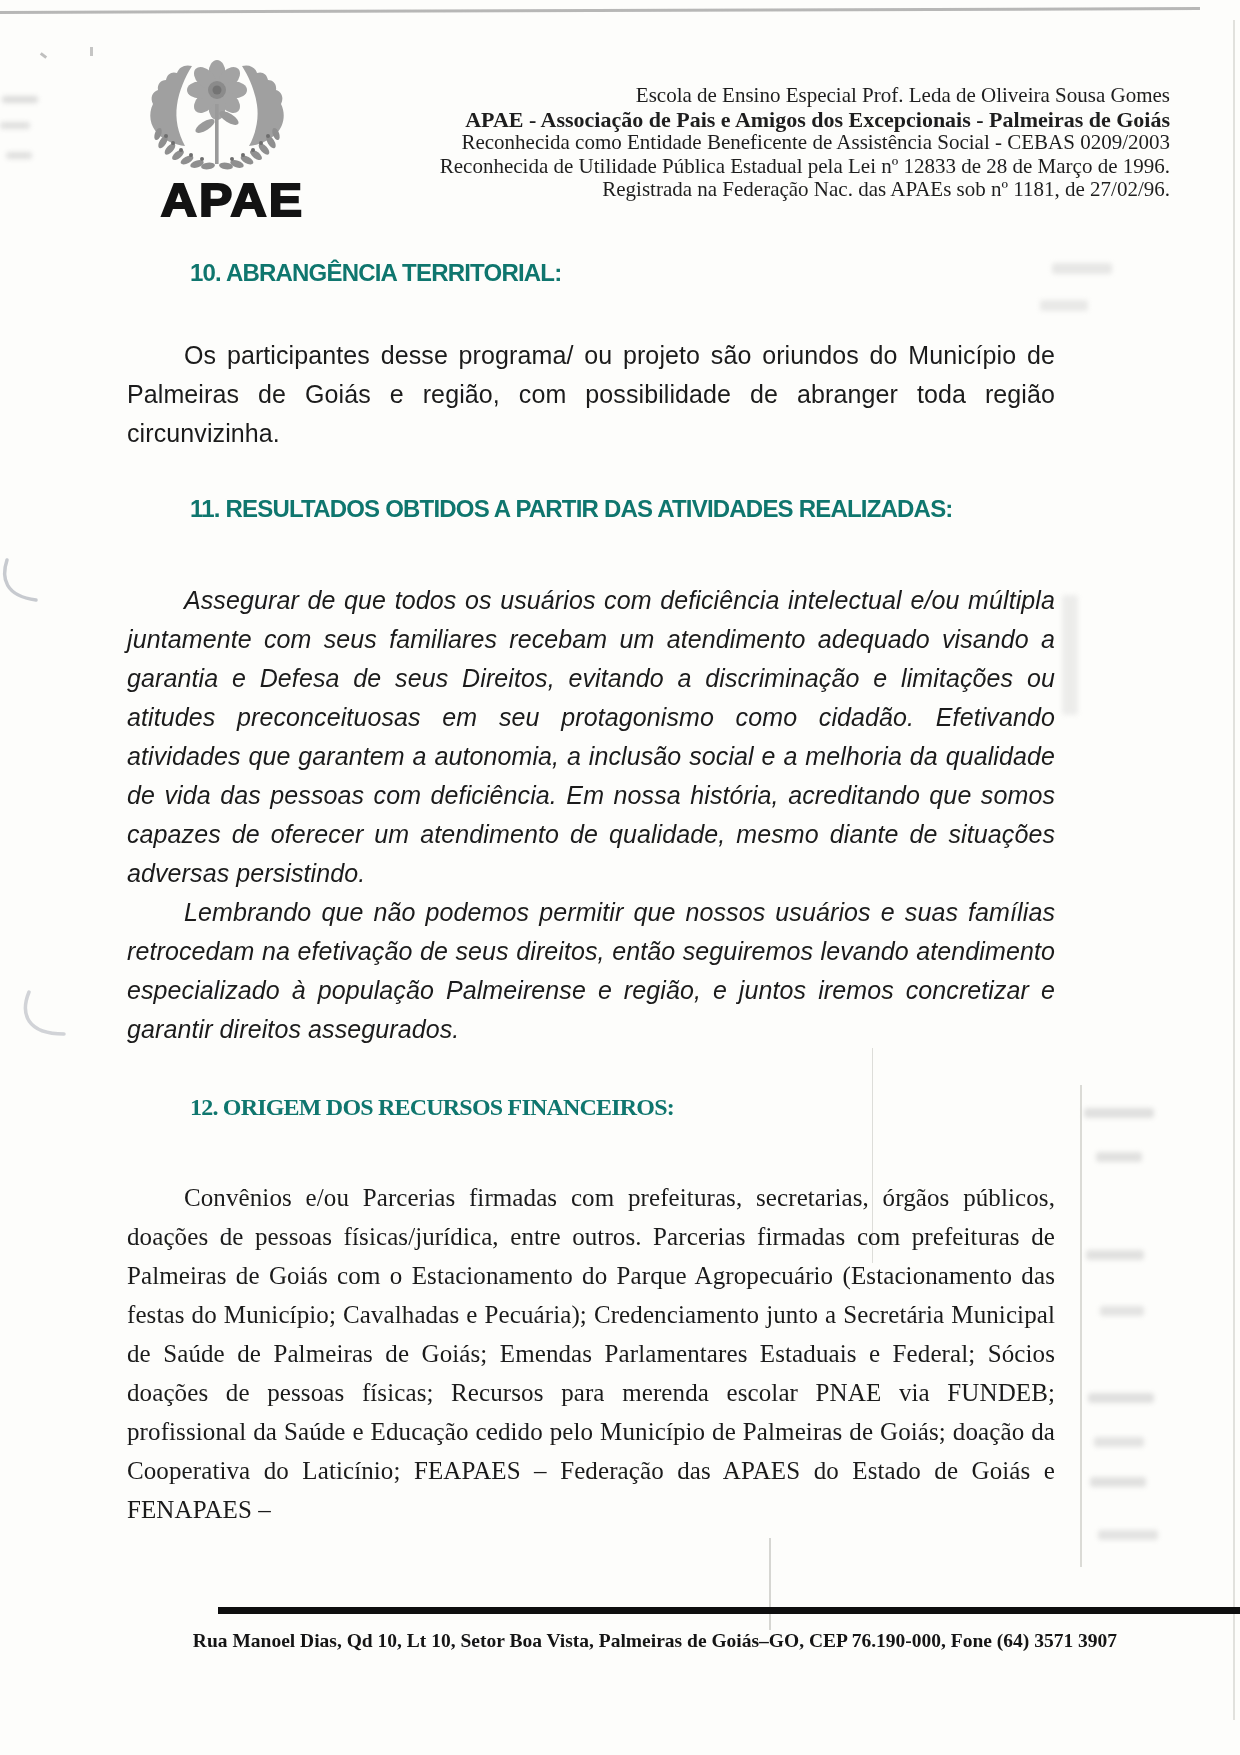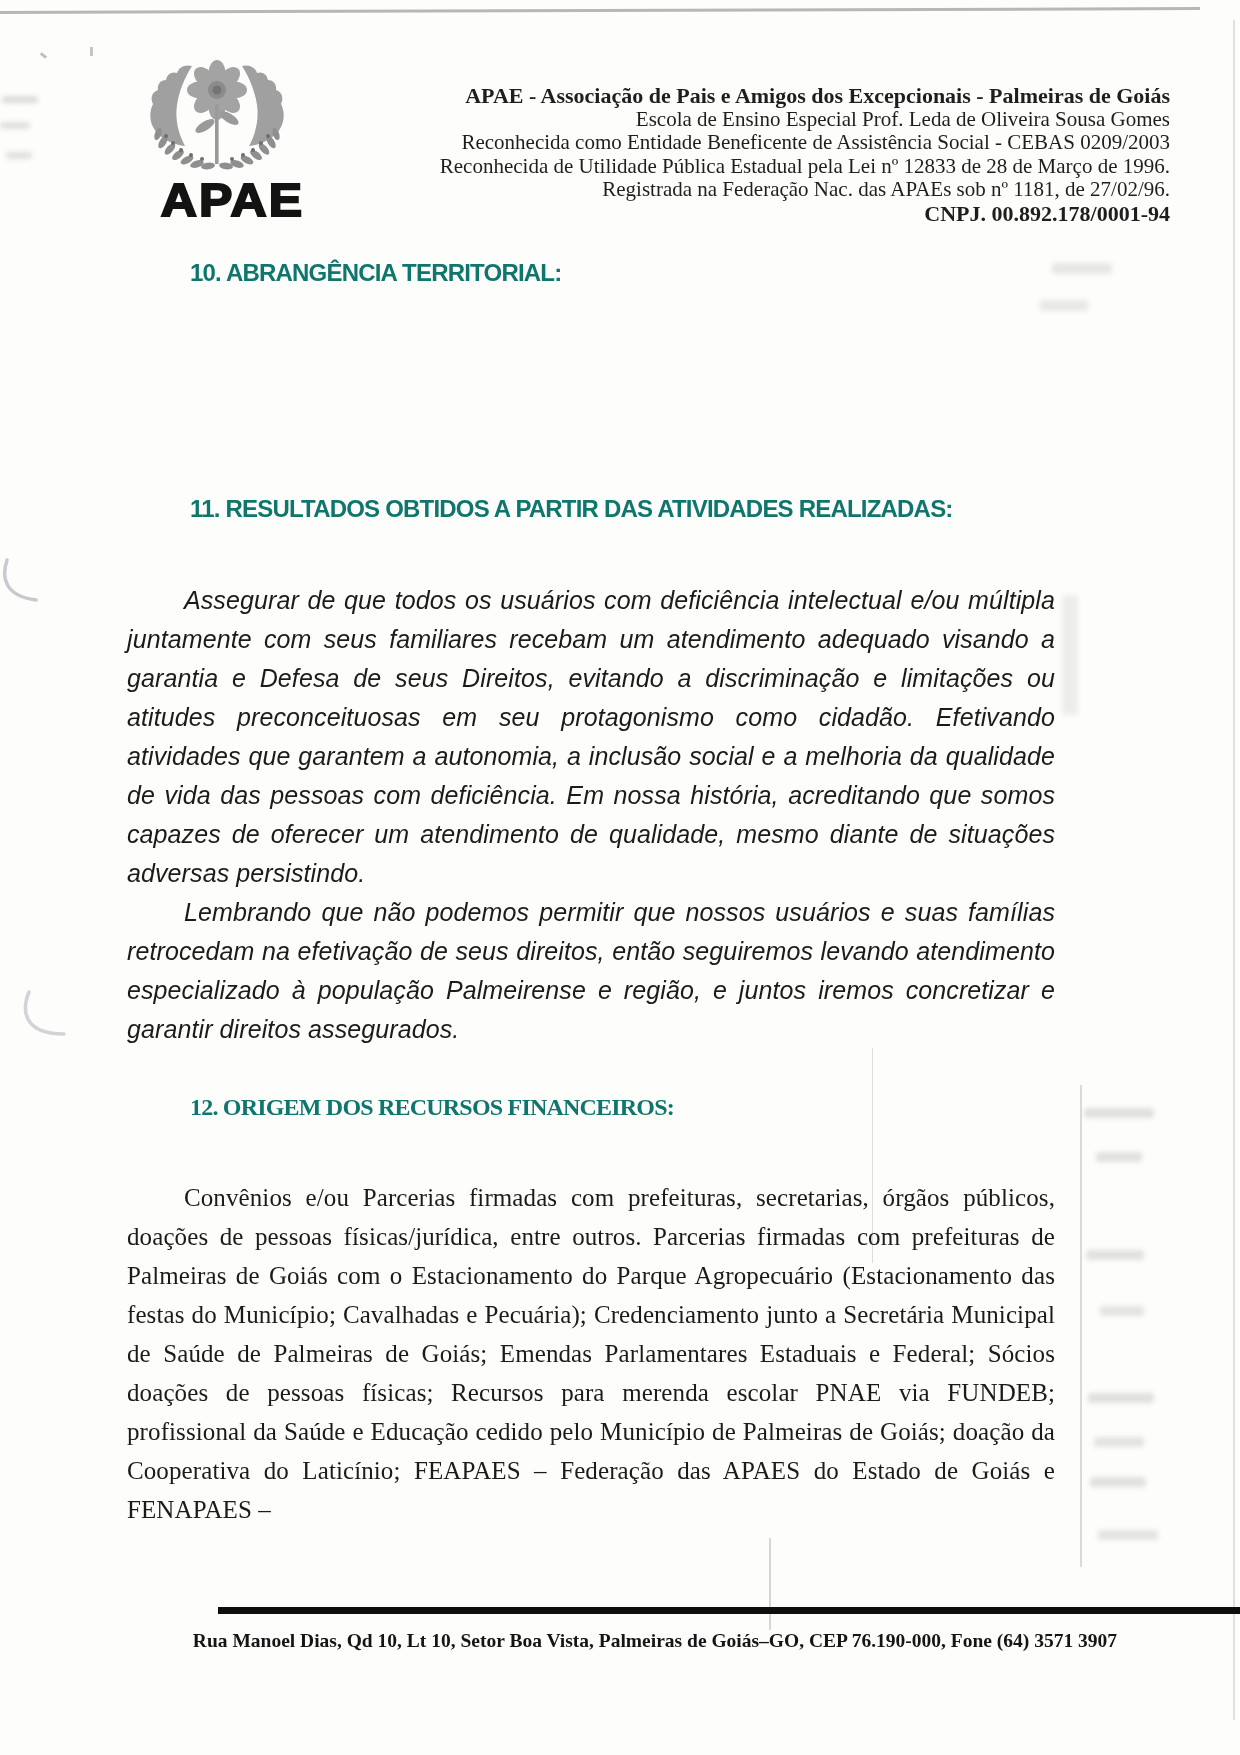--- a/index.html
+++ b/index.html
@@ -135,32 +135,32 @@
             <circle cx="113" cy="95" r="2"></circle>
           <circle cx="123" cy="90" r="2"></circle>
             <circle cx="131" cy="83" r="2"></circle>
           <circle cx="138" cy="76" r="2"></circle>
         </g>
       </svg>
       <div class="logo-word">APAE</div>
     </div>
 
     <div class="header-lines">
+      <div class="hl">Escola de Ensino Especial Prof. Leda de Oliveira Sousa Gomes</div>
       <div class="hl hl-bold">APAE - Associação de Pais e Amigos dos Excepcionais - Palmeiras de Goiás</div>
-      <div class="hl">Escola de Ensino Especial Prof. Leda de Oliveira Sousa Gomes</div>
       <div class="hl">Reconhecida como Entidade Beneficente de Assistência Social - CEBAS 0209/2003</div>
       <div class="hl">Reconhecida de Utilidade Pública Estadual pela Lei nº 12833 de 28 de Março de 1996.</div>
       <div class="hl">Registrada na Federação Nac. das APAEs sob nº 1181, de 27/02/96.</div>
-      <div class="hl hl-bold">CNPJ. 00.892.178/0001-94</div>
     </div>
   </header>
 
   <main>
     <section class="section sec-10">
       <h2 class="sec-heading">10. ABRANGÊNCIA TERRITORIAL:</h2>
+      <p class="para">Os participantes desse programa/ ou projeto são oriundos do Município de Palmeiras de Goiás e região, com possibilidade de abranger toda região circunvizinha.</p>
     </section>
 
     <section class="section sec-11">
       <h2 class="sec-heading">11. RESULTADOS OBTIDOS A PARTIR DAS ATIVIDADES REALIZADAS:</h2>
       <div class="para-group">
         <p class="para">Assegurar de que todos os usuários com deficiência intelectual e/ou múltipla juntamente com seus familiares recebam um atendimento adequado visando a garantia e Defesa de seus Direitos, evitando a discriminação e limitações ou atitudes preconceituosas em seu protagonismo como cidadão. Efetivando atividades que garantem a autonomia, a inclusão social e a melhoria da qualidade de vida das pessoas com deficiência. Em nossa história, acreditando que somos capazes de oferecer um atendimento de qualidade, mesmo diante de situações adversas persistindo.</p>
         <p class="para">Lembrando que não podemos permitir que nossos usuários e suas famílias retrocedam na efetivação de seus direitos, então seguiremos levando atendimento especializado à população Palmeirense e região, e juntos iremos concretizar e garantir direitos assegurados.</p>
       </div>
     </section>
 

